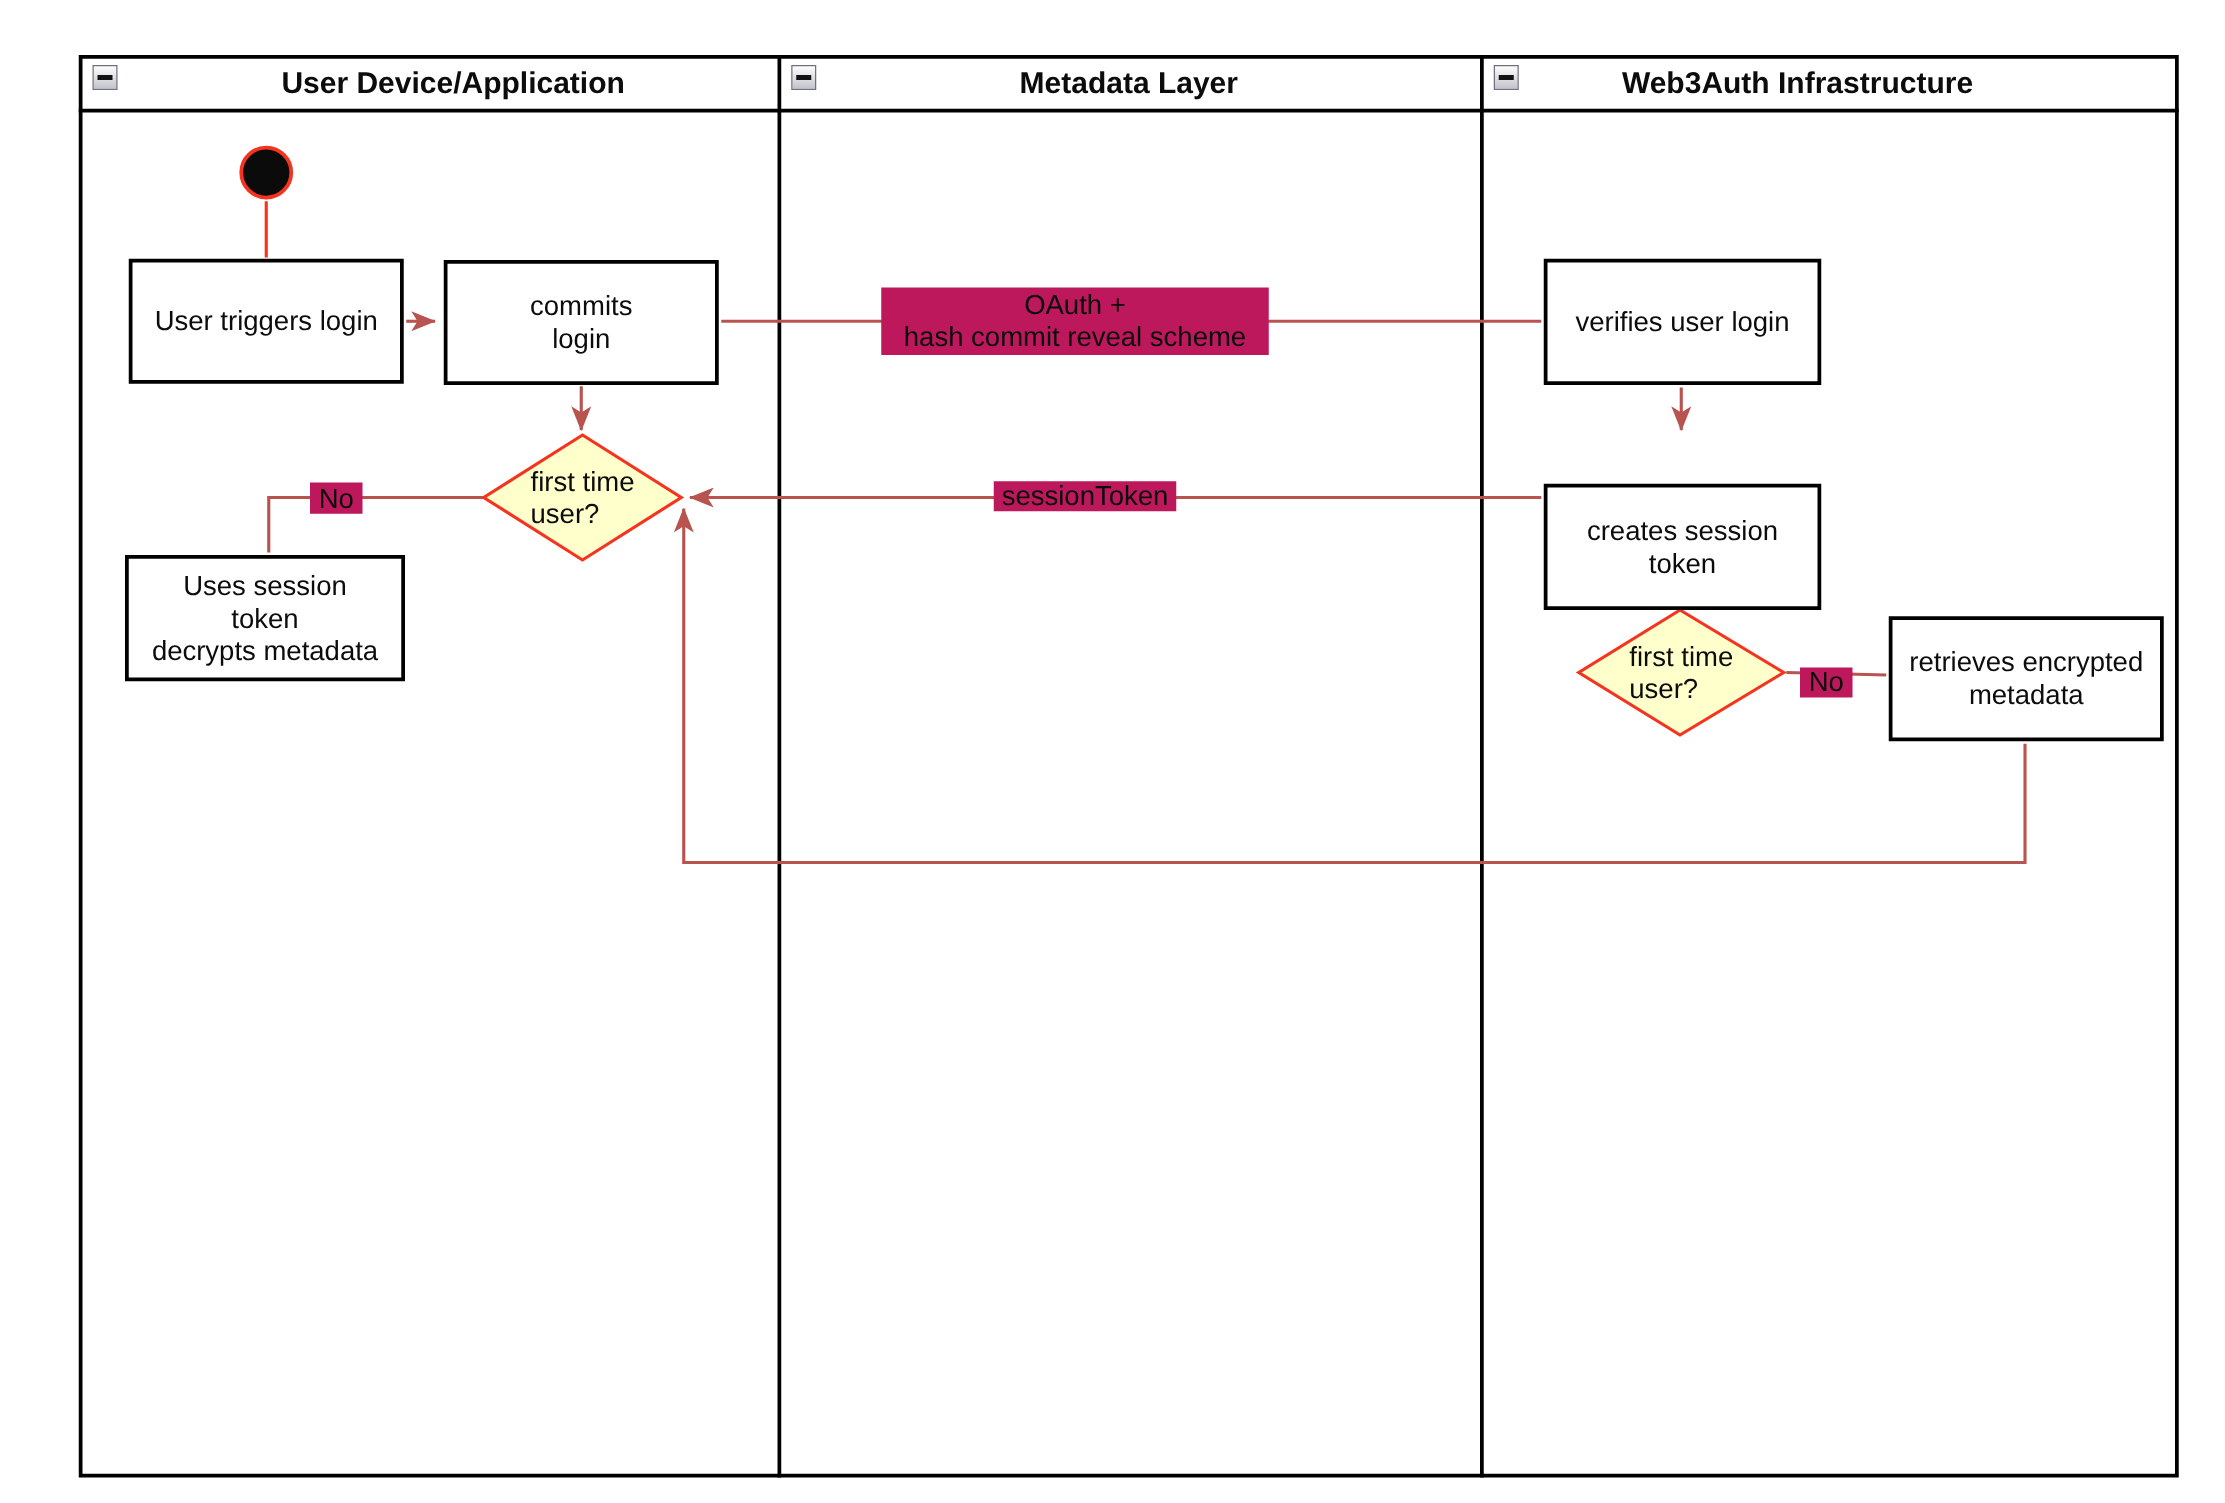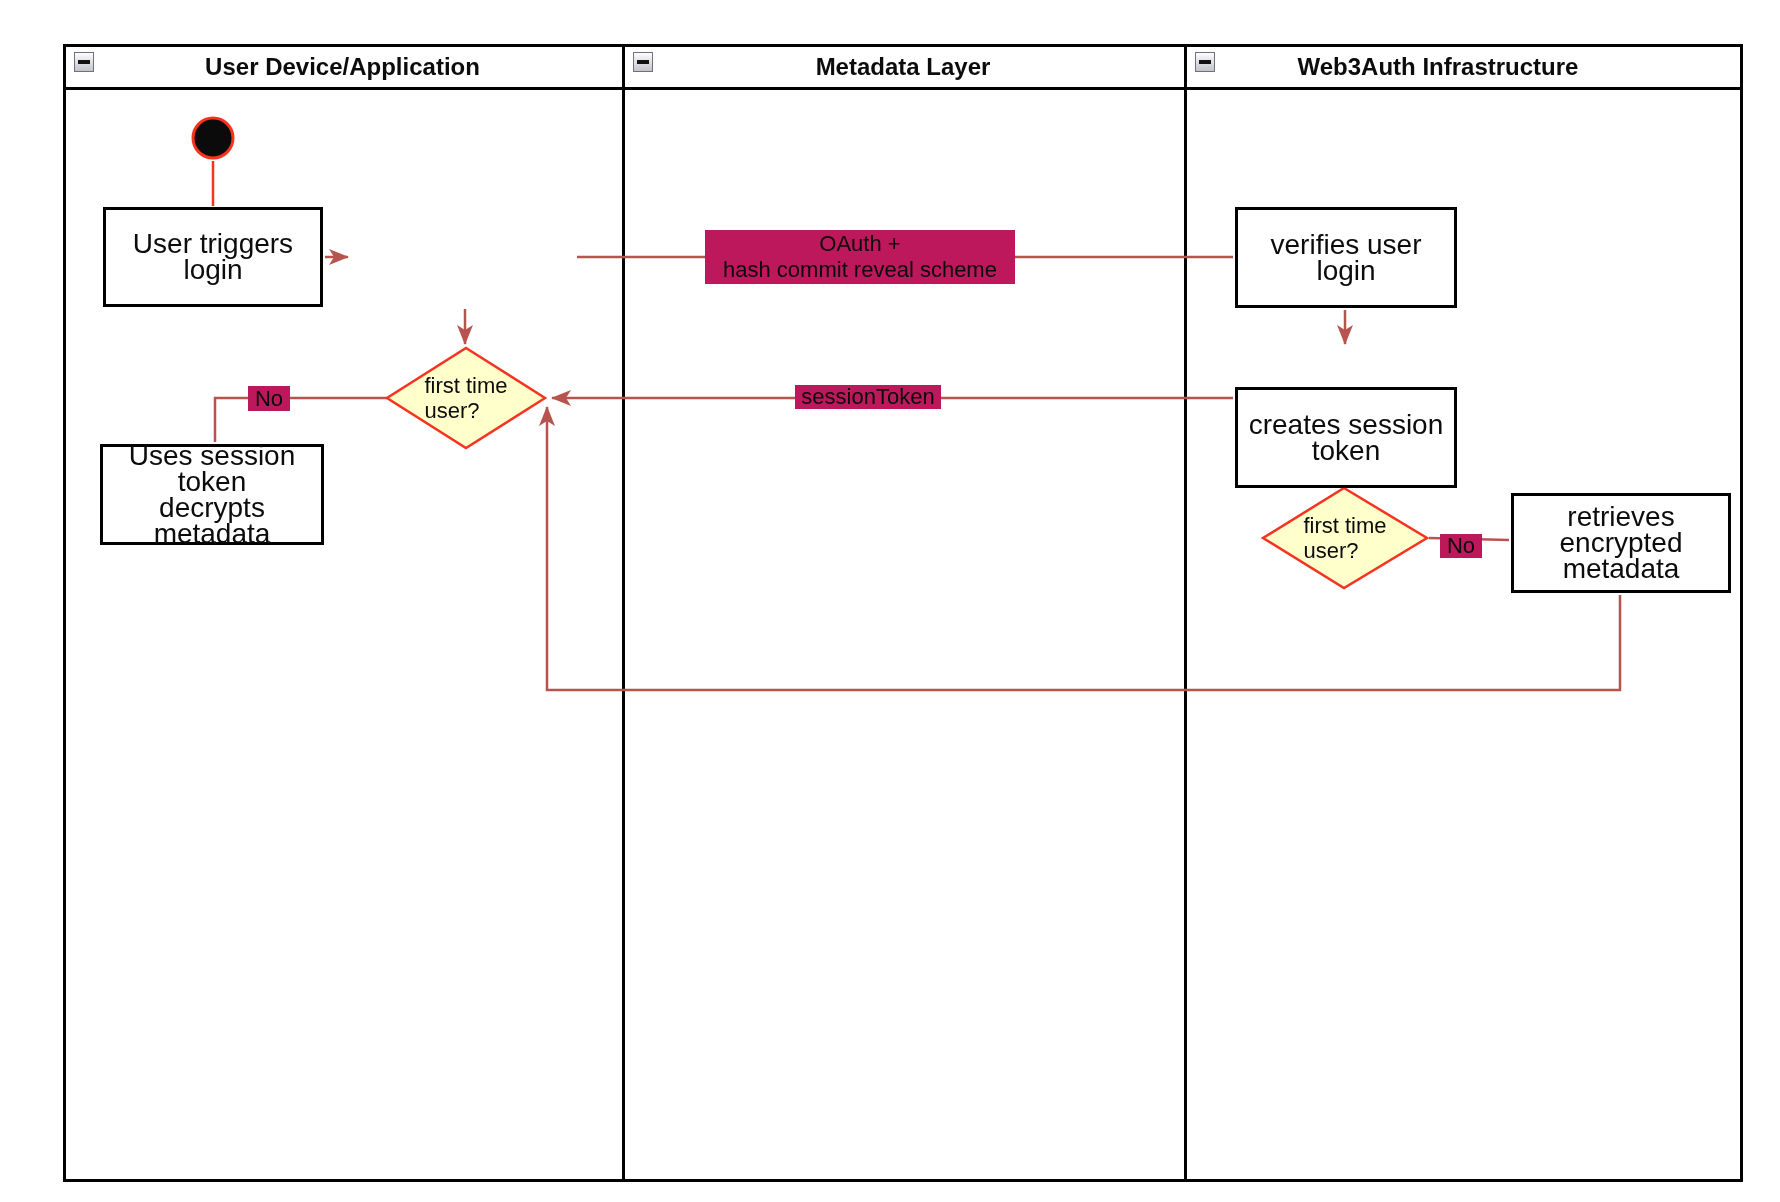--- a/index.html
+++ b/index.html
@@ -10,35 +10,35 @@
   
   .frame{position:absolute;left:63px;top:44px;width:1680px;height:1138px;
          border:3px solid #000;box-sizing:border-box;z-index:0;}
   .sep{position:absolute;background:#000;z-index:0;}
   .hsep{left:63px;top:87px;width:1680px;height:3px;}
   .vsep1{left:622px;top:44px;width:3px;height:1138px;}
   .vsep2{left:1184px;top:44px;width:3px;height:1138px;}
 
   .lane-header{position:absolute;top:47px;height:40px;display:flex;align-items:center;
                justify-content:center;font-weight:bold;font-size:24px;z-index:2;}
-  .lh1{left:66px;width:553px;}
+  .lh1{left:66px;width:553px;padding-left:20px;}
   .lh2{left:625px;width:556px;}
   .lh3{left:1187px;width:502px;}
   .collapse{position:absolute;left:8px;top:5px;width:20px;height:20px;box-sizing:border-box;
             border:1px solid #70707e;background:linear-gradient(180deg,#fdfdfd 0%,#c3c3cb 100%);
             display:flex;align-items:center;justify-content:center;padding:0;cursor:pointer;}
   .collapse .minus{width:12px;height:4px;background:#121212;}
 
   
   .wires{position:absolute;left:0;top:0;z-index:1;}
 
   
   .node{position:absolute;background:#fff;border:3px solid #000;box-sizing:border-box;
         display:flex;align-items:center;justify-content:center;text-align:center;
-        font-size:28px;line-height:26px;white-space:pre-line;z-index:2;}
+        font-size:22px;line-height:26px;white-space:pre-line;z-index:2;}
   .n-trigger {left:103px; top:207px; width:220px; height:100px;}
   .n-commits {left:355px; top:208px; width:220px; height:100px;}
   .n-uses    {left:100px; top:444px; width:224px; height:101px;}
   .n-verifies{left:1235px;top:207px; width:222px; height:101px;}
   .n-creates {left:1235px;top:347px; width:222px; height:101px;margin-top:40px;}
   .n-retrieve{left:1511px;top:493px; width:220px; height:100px;}
 
   
   .diamond-label{position:absolute;display:flex;align-items:center;justify-content:center;
                  text-align:left;font-size:22px;line-height:25px;white-space:pre-line;z-index:2;}
@@ -109,20 +109,22 @@
 
     <path d="M1620,595 L1620,690 L547,690 L547,407" stroke="#b85450" stroke-width="2.5" fill="none" marker-end="url(#arrow)"></path>
 
     <circle cx="213" cy="138" r="20" fill="#0b0b0b" stroke="#f5331f" stroke-width="3"></circle>
 
     <polygon points="466,348 545,398 466,448 387,398" fill="#ffffcc" stroke="#f5331f" stroke-width="2.5"></polygon>
     <polygon points="1344,488 1427,538 1344,588 1263,538" fill="#ffffcc" stroke="#f5331f" stroke-width="2.5"></polygon>
   </svg>
 
   <div class="node n-trigger">User triggers login</div>
+  <div class="node n-commits">commits
+login</div>
   <div class="node n-uses">Uses session
 token
 decrypts metadata</div>
   <div class="node n-verifies">verifies user login</div>
   <div class="node n-creates">creates session
 token</div>
   <div class="node n-retrieve">retrieves encrypted
 metadata</div>
 
   <div class="diamond-label d1">first time

